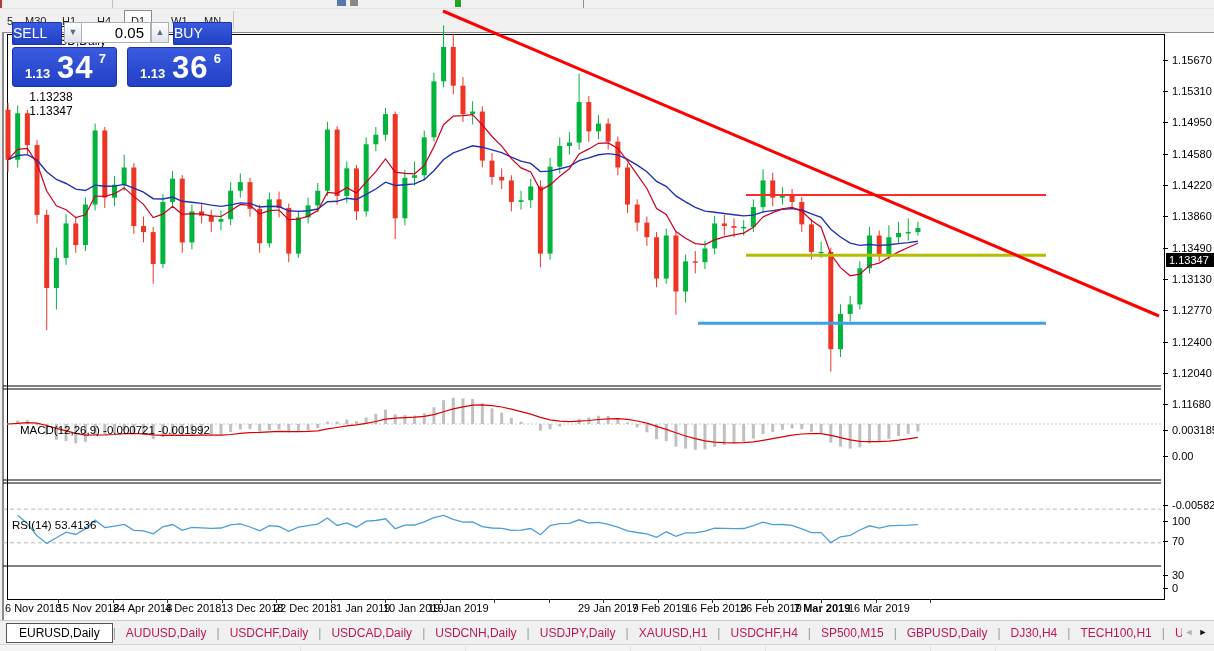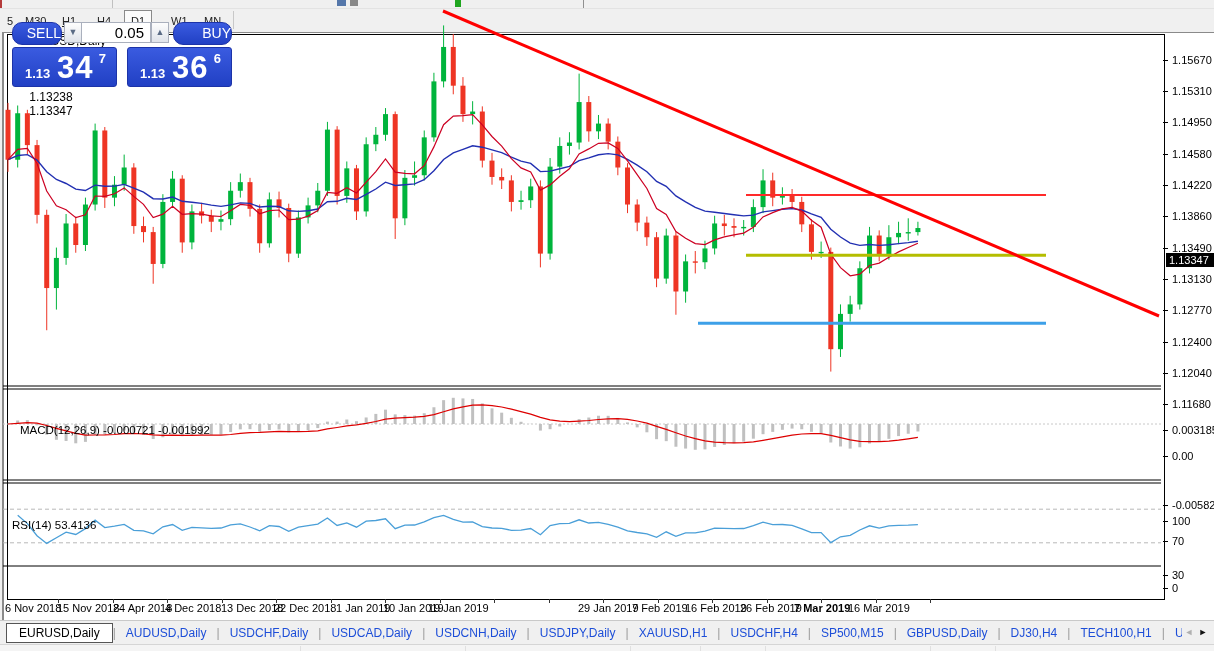--- a/index.html
+++ b/index.html
@@ -18,21 +18,21 @@
   #chartwin{position:absolute;left:2px;top:32px;width:1210px;height:587px;background:#fff;
             border-left:2px solid #8a8a8a;border-top:1px solid #8a8a8a;border-right:2px solid #8a8a8a;}
   #plotframe{position:absolute;left:3px;top:1px;width:1158px;height:566px;border:1px solid #000;box-sizing:border-box;background:#fff;}
   #chartsvg{position:absolute;left:3px;top:1px;}
   
   #ohlc{position:absolute;left:12px;top:6px;font-size:12px;color:#000;white-space:pre;}
   #ohlc .tri{font-size:9px;vertical-align:1px;}
   
   #tradepanel{position:absolute;left:10px;top:22px;width:222px;height:64px;}
   .bluebtn{position:absolute;color:#fff;background:linear-gradient(#3a5be0,#2140c4);
-           border:1px solid #1c33a8;border-radius:10px;text-align:right;font-size:14px;cursor:pointer;}
+           border:1px solid #1c33a8;border-radius:1px;text-align:left;font-size:14px;cursor:pointer;}
   #sellbtn{left:2px;top:0;width:48px;height:21px;line-height:21px;}
   #buybtn{left:163px;top:0;width:57px;height:21px;line-height:21px;}
   .spinbtn{position:absolute;top:0;width:18px;height:21px;background:linear-gradient(#fdfdfd,#dfe3ea);
            border:1px solid #aab0bd;box-sizing:border-box;text-align:center;line-height:19px;font-size:9px;color:#5a6b85;cursor:pointer;}
   #voldown{left:54px;}  #volup{left:141px;}
   #volfield{position:absolute;left:71px;top:0;width:70px;height:21px;border:1px solid #aab0bd;box-sizing:border-box;
             background:#fff;font-size:15px;text-align:right;padding-right:6px;line-height:19px;color:#000;}
   .pricebox{position:absolute;top:25px;height:38px;background:linear-gradient(#3a5be0,#2140c4);
             border:1px solid #1c33a8;border-radius:3px;color:#fff;cursor:pointer;}
   #sellbox{left:2px;width:103px;} #buybox{left:117px;width:103px;}
@@ -43,21 +43,21 @@
   .pxlabel{position:absolute;left:1172px;width:44px;font-size:11px;color:#000;}
   .pxtick{position:absolute;left:1163px;width:5px;height:1px;background:#000;}
   #pricetag{position:absolute;left:1166px;width:46px;height:14px;background:#000;color:#fff;
             font-size:11px;line-height:14px;padding-left:3px;}
   .datelabel{position:absolute;top:602px;font-size:11px;color:#000;white-space:nowrap;}
   .datetick{position:absolute;top:599px;width:1px;height:4px;background:#333;}
   .panlabel{position:absolute;font-size:11.5px;color:#000;}
   
   #tabbar{position:absolute;left:0;top:620px;width:1214px;height:24px;background:#f0f0f0;
           border-top:1px solid #c9c9c9;display:flex;align-items:center;padding-left:6px;box-sizing:border-box;}
-  .tab{font-size:12px;color:#1d4ed8;padding:2px 10px;white-space:nowrap;cursor:pointer;}
+  .tab{font-size:12px;color:#be185d;padding:2px 10px;white-space:nowrap;cursor:pointer;}
   .tab.active{background:#fff;border:1px solid #555;padding:2px 12px;color:#000;}
   .tabsep{color:#9a9a9a;font-size:12px;}
   #tabarrows{position:absolute;right:2px;top:622px;width:30px;height:20px;background:#f0f0f0;display:flex;align-items:center;}
   .arrowbtn{width:14px;height:18px;text-align:center;font-size:9px;line-height:18px;cursor:pointer;}
   
   #bottomstrip{position:absolute;left:0;top:644px;width:1214px;height:7px;background:#f4f4f4;border-top:1px solid #d5d5d5;}
   .bsep{position:absolute;top:1px;width:1px;height:6px;background:#e0e0e0;}
 </style>
 </head>
 <body>

